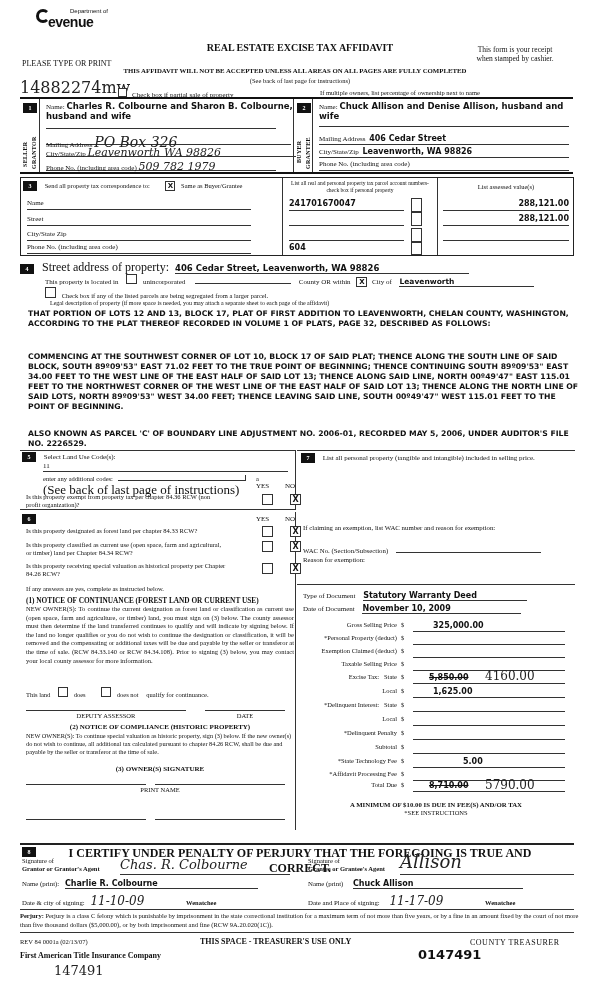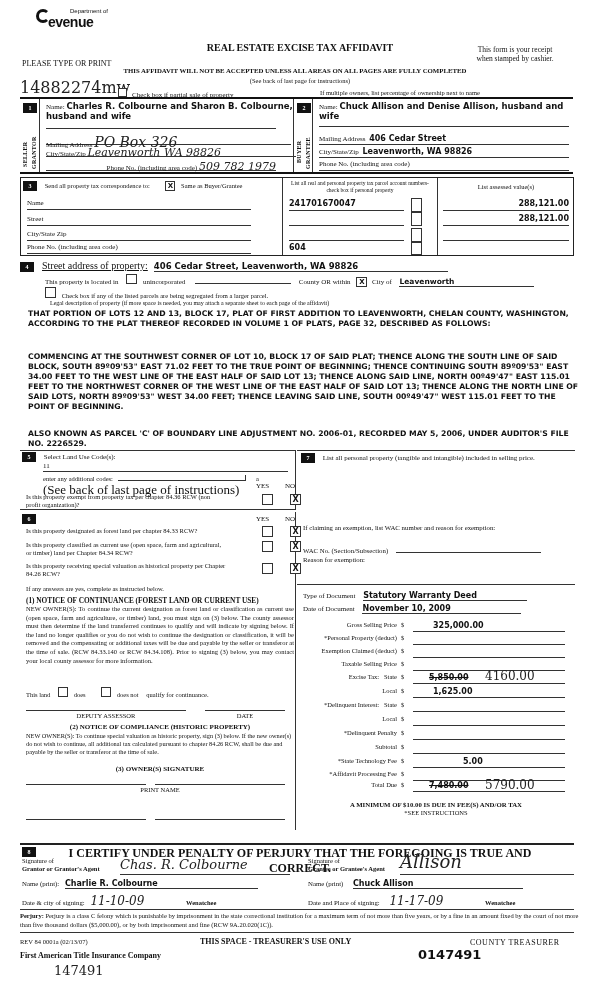--- a/index.html
+++ b/index.html
@@ -68,21 +68,21 @@
   </div>
   <div class="abs line" style="left:26px;top:29px;width:230px;"></div>
   <div class="abs line" style="left:26px;top:35px;width:245px;font-size:7px;height:11px;">
     <span>Mailing Address</span>
     <span class="hand" style="font-size:14px;">PO Box 326</span>
   </div>
   <div class="abs line" style="left:26px;top:47px;width:250px;font-size:7px;height:11px;">
     <span>City/State/Zip</span>
     <span class="hand" style="font-size:11px;">Leavenworth WA 98826</span>
   </div>
-  <div class="abs line" style="left:26px;top:61px;width:230px;font-size:7px;height:11px;text-align:right;">
+  <div class="abs line" style="left:26px;top:61px;width:230px;font-size:7px;height:11px;">
     <span>Phone No. (including area code)</span>
     <span class="hand" style="font-size:11px;">509 782 1979</span>
   </div>
 </div>
 
 <div class="abs" style="left:293px;top:97px;width:280px;height:77px;border-top:2px solid #111;border-bottom:2px solid #111;">
   <div class="abs" style="left:0;top:0;width:20px;height:73px;border-right:1px solid #333;border-left:1px solid #333;">
     <div class="badge" style="position:absolute;left:3px;top:4px;">2</div>
     <div class="vert abs" style="left:2px;top:34px;height:30px;">
       <span>BUYER</span>
@@ -138,21 +138,21 @@
     <div class="abs c" style="left:0;top:5px;width:134px;font-size:6.5px;">List assessed value(s)</div>
     <div class="abs line sans r" style="left:4px;top:21px;width:126px;height:12px;font-size:8px;">288,121.00</div>
     <div class="abs line sans r" style="left:4px;top:36px;width:126px;height:12px;font-size:8px;">288,121.00</div>
     <div class="abs line" style="left:4px;top:51px;width:126px;height:12px;"></div>
   </div>
 </div>
 
 <div class="abs" style="left:20px;top:258px;width:560px;">
   <div class="abs" style="left:0;top:2px;width:560px;">
     <span class="badge">4</span>
-    <span style="font-size:10px;margin-left:6px;text-decoration:underline;">Street address of property:</span>
+    <span style="font-size:12px;margin-left:6px;">Street address of property:</span>
     <span class="sans" style="font-size:8.5px;margin-left:4px;border-bottom:1px solid #333;padding-right:90px;">406 Cedar Street, Leavenworth, WA 98826</span>
   </div>
   <div class="abs" style="left:25px;top:16px;width:540px;font-size:7px;">
     <span>This property is located in</span>
     <span class="cb" style="margin-left:6px;width:11px;height:10px;"></span>
     <span style="margin-left:4px;">unincorporated</span>
     <span class="line" style="display:inline-block;width:96px;margin-left:8px;height:8px;"></span>
     <span style="margin-left:6px;">County OR within</span>
     <span class="cb" style="margin-left:4px;width:11px;height:10px;font-size:7px;line-height:9px;">X</span>
     <span style="margin-left:3px;">City of</span>
@@ -314,21 +314,21 @@
     </div>
     <div style="position:absolute;top:149px;left:0;width:278px;height:13px;">
       <span class="abs r" style="left:0;width:100px;font-size:6.5px;">*Affidavit Processing Fee</span>
       <span class="abs" style="left:104px;font-size:6.5px;">$</span>
       <span class="abs line" style="left:116px;width:152px;height:11px;"></span>
     </div>
     <div style="position:absolute;top:160px;left:0;width:278px;height:13px;">
       <span class="abs r" style="left:0;width:100px;font-size:6.5px;">Total Due</span>
       <span class="abs" style="left:104px;font-size:6.5px;">$</span>
       <span class="abs line" style="left:116px;width:152px;height:11px;"></span>
-      <span class="abs sans strike" style="left:132px;top:0;font-size:8px;">7,480.00</span>
+      <span class="abs sans strike" style="left:132px;top:0;font-size:8px;">8,710.00</span>
       <span class="abs hand" style="left:188px;top:-3px;font-size:12px;font-style:normal;">5790.00</span>
     </div>
   </div>
   <div class="abs c" style="left:0;top:216px;width:278px;font-size:6.8px;font-weight:bold;">A MINIMUM OF $10.00 IS DUE IN FEE(S) AND/OR TAX</div>
   <div class="abs c" style="left:0;top:224px;width:278px;font-size:6.5px;">*SEE INSTRUCTIONS</div>
 </div>
 
 <div class="abs" style="left:20px;top:843px;width:554px;height:67px;border-top:2px solid #222;border-bottom:1px solid #333;">
   <div class="badge abs" style="left:2px;top:2px;">8</div>
   <div class="abs c" style="left:40px;top:1px;width:480px;font-size:12px;font-weight:bold;">I CERTIFY UNDER PENALTY OF PERJURY THAT THE FOREGOING IS TRUE AND CORRECT.</div>

